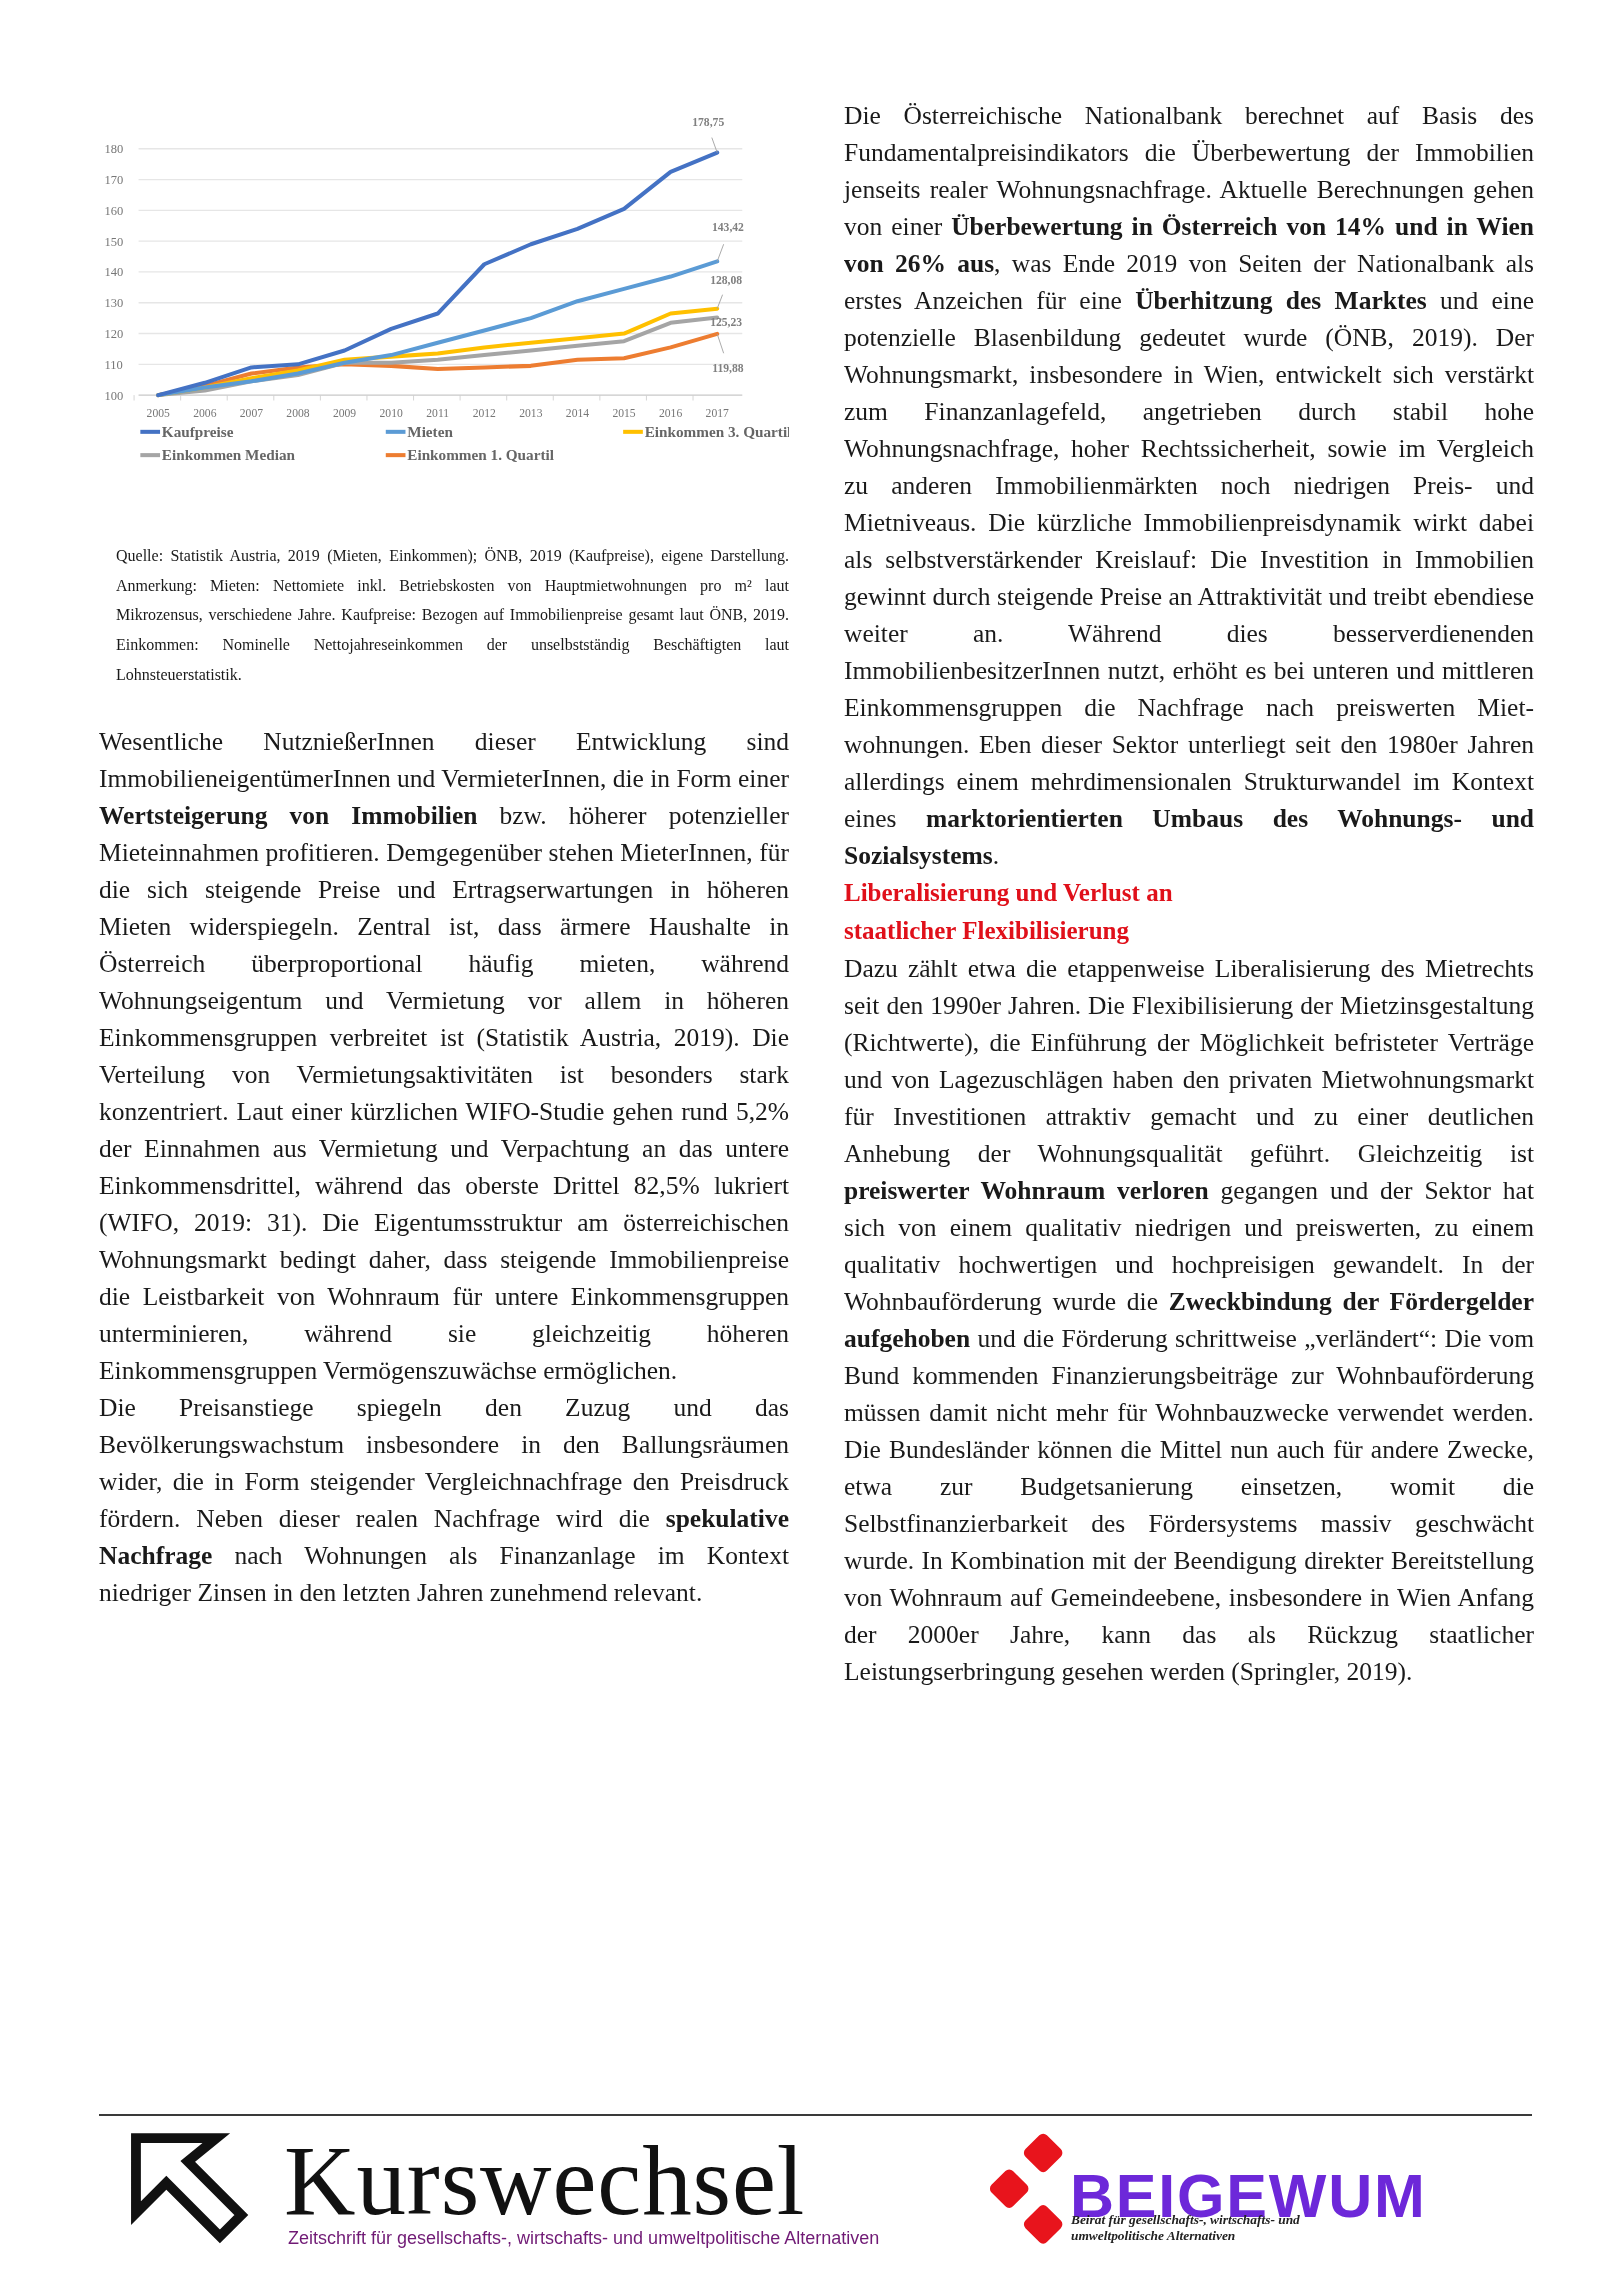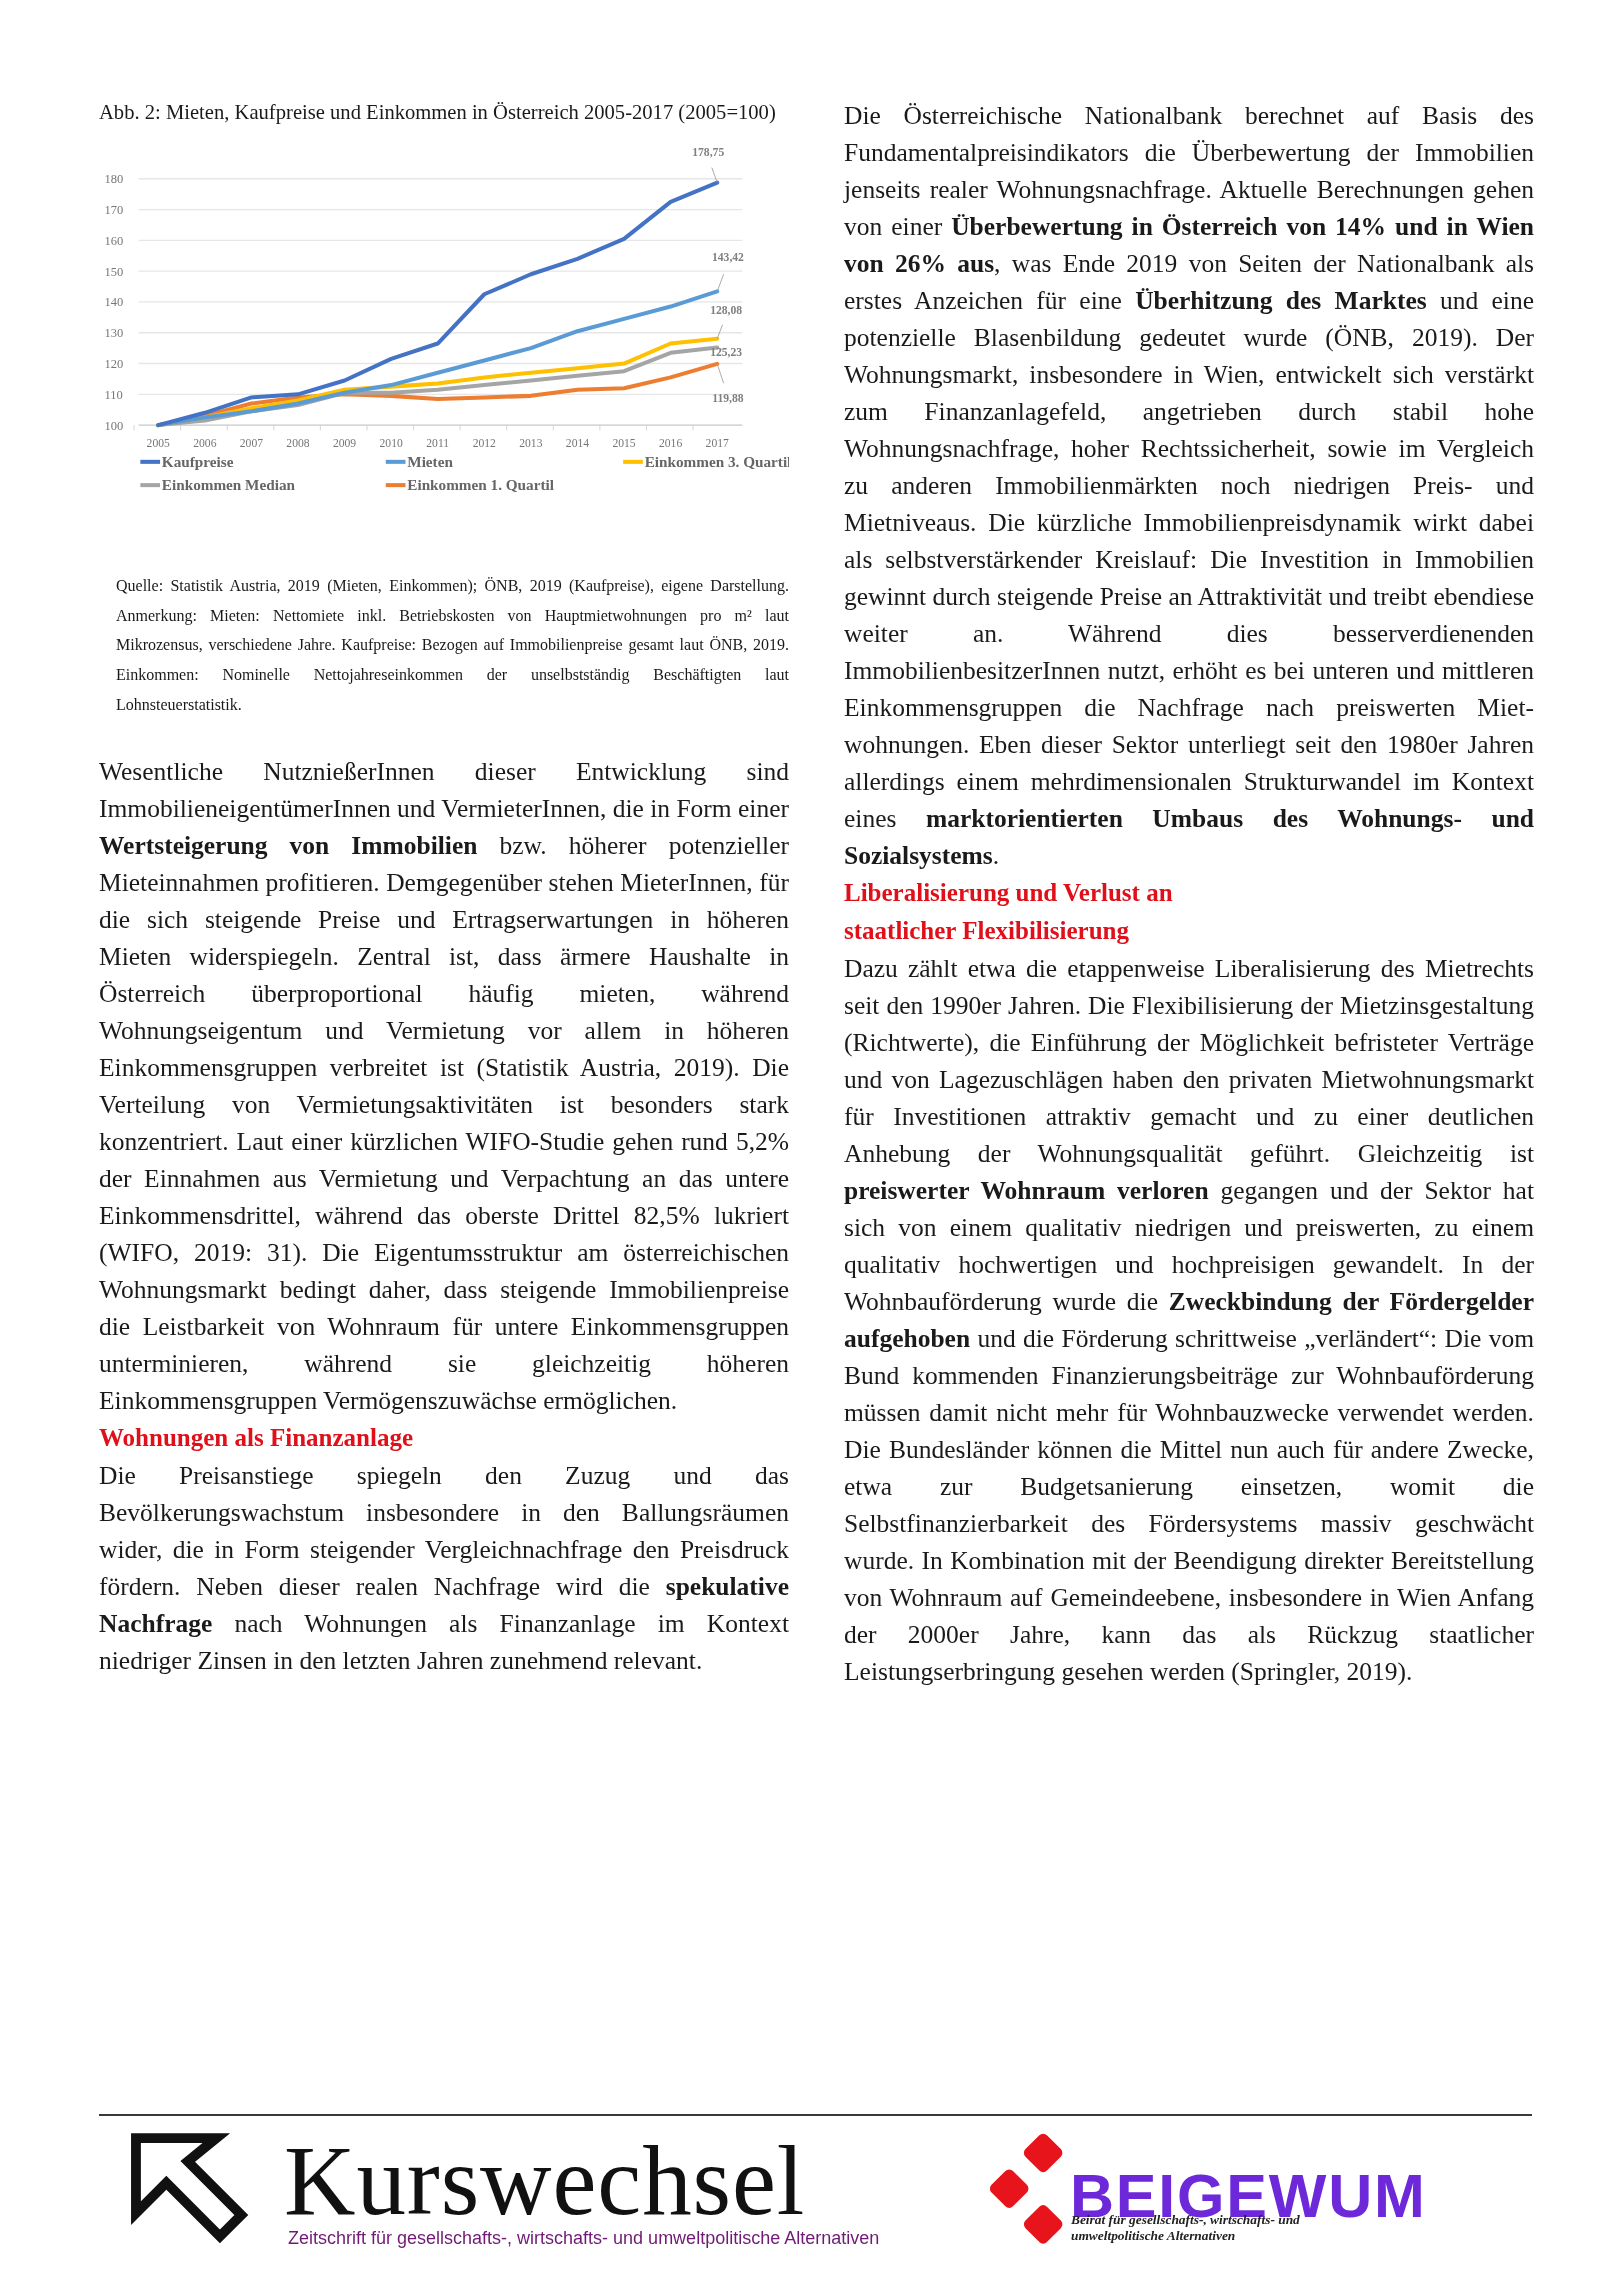--- a/index.html
+++ b/index.html
@@ -22,21 +22,20 @@
   .logo-k .name { position: absolute; left: 157px; top: -7.2px; font-family: "Liberation Serif", serif; font-size: 99px; letter-spacing: 0.9px; color: #111; }
   .logo-k .sub { position: absolute; left: 161px; top: 97px; font-family: "Liberation Sans", sans-serif; font-size: 18px; color: #701a75; white-space: nowrap; }
   .logo-b { position: absolute; left: 985px; top: 2127px; width: 358px; height: 134px; }
   .logo-b .name { position: absolute; left: 85px; top: 34px; font-family: "Liberation Sans", sans-serif; font-weight: bold; font-size: 61px; color: #6d28d9; letter-spacing: 1.8px; }
   .logo-b .sub { position: absolute; left: 86px; top: 85px; font-family: "Liberation Serif", serif; font-style: italic; font-weight: bold; font-size: 13.4px; line-height: 16px; color: #222; }
 </style>
 </head>
 <body>
 
 <div class="col col-left">
-  <p class="caption">Abb. 2: Mieten, Kaufpreise und Einkommen in Österreich 2005-2017 (2005=100)</p>
   <div class="chart-wrap">
     <svg id="chart" width="690" height="421" viewBox="0 0 770 470">
         <line x1="44" x2="718" y1="325" y2="325" stroke="#c8c8c8" stroke-width="1.5"></line>
         <text x="6" y="330" font-size="14" fill="#777" font-family="Liberation Serif, serif">100</text>
         <line x1="44" x2="718" y1="290.625" y2="290.625" stroke="#e6e6e6" stroke-width="1.5"></line>
         <text x="6" y="295.625" font-size="14" fill="#777" font-family="Liberation Serif, serif">110</text>
         <line x1="44" x2="718" y1="256.25" y2="256.25" stroke="#e6e6e6" stroke-width="1.5"></line>
         <text x="6" y="261.25" font-size="14" fill="#777" font-family="Liberation Serif, serif">120</text>
         <line x1="44" x2="718" y1="221.875" y2="221.875" stroke="#e6e6e6" stroke-width="1.5"></line>
         <text x="6" y="226.875" font-size="14" fill="#777" font-family="Liberation Serif, serif">130</text>
@@ -99,21 +98,20 @@
         <text x="609" y="372" font-size="17" fill="#666" font-family="Liberation Serif, serif" font-weight="bold">Einkommen 3. Quartil</text>
         <line x1="46" x2="68" y1="392" y2="392" stroke="#a5a5a5" stroke-width="4.5"></line>
         <text x="70" y="398" font-size="17" fill="#666" font-family="Liberation Serif, serif" font-weight="bold">Einkommen Median</text>
         <line x1="320" x2="342" y1="392" y2="392" stroke="#ed7d31" stroke-width="4.5"></line>
         <text x="344" y="398" font-size="17" fill="#666" font-family="Liberation Serif, serif" font-weight="bold">Einkommen 1. Quartil</text>
       </svg>
   </div>
   <p class="source">Quelle: Statistik Austria, 2019 (Mieten, Einkommen); ÖNB, 2019 (Kaufpreise), eigene Darstellung. Anmerkung: Mieten: Nettomiete inkl. Betriebskosten von Hauptmietwohnungen pro m² laut Mikrozensus, verschiedene Jahre. Kaufpreise: Bezogen auf Immobilienpreise gesamt laut ÖNB, 2019. Einkommen: Nominelle Nettojahreseinkommen der unselbstständig Beschäftigten laut Lohnsteuerstatistik.</p>
 
   <p class="body mt-left-body"><span>Wesentliche NutznießerInnen dieser Entwicklung sind ImmobilieneigentümerInnen und VermieterInnen, die in Form einer </span><b>Wertsteigerung von Immobilien</b><span> bzw. höherer potenzieller Mieteinnahmen profitieren. Demgegenüber stehen MieterInnen, für die sich steigende Preise und Ertragserwartungen in höheren Mieten widerspiegeln. Zentral ist, dass ärmere Haushalte in Österreich überproportional häufig mieten, während Wohnungseigentum und Vermietung vor allem in höheren Einkommensgruppen verbreitet ist (Statistik Austria, 2019). Die Verteilung von Vermietungs­aktivitäten ist besonders stark konzentriert. Laut einer kürzlichen WIFO-Studie gehen rund 5,2% der Einnahmen aus Vermietung und Verpachtung an das untere Einkommensdrittel, während das oberste Drittel 82,5% lukriert (WIFO, 2019: 31). Die Eigentumsstruktur am österreichischen Wohnungsmarkt bedingt daher, dass steigende Immobilienpreise die Leistbarkeit von Wohnraum für untere Einkommensgruppen unterminieren, während sie gleichzeitig höheren Einkommensgruppen Vermögenszuwächse er­möglichen.</span></p>
-  <h2 class="section h-left">Wohnungen als Finanzanlage</h2>
   <p class="body"><span>Die Preisanstiege spiegeln den Zuzug und das Bevölkerungswachstum insbesondere in den Ballungs­räumen wider, die in Form steigender Vergleich­nachfrage den Preisdruck fördern. Neben dieser realen Nachfrage wird die </span><b>spekulative Nachfrage</b><span> nach Wohnungen als Finanzanlage im Kontext niedriger Zinsen in den letzten Jahren zunehmend relevant.</span></p>
 </div>
 
 <div class="col col-right">
   <p class="body"><span>Die Österreichische Nationalbank berechnet auf Basis des Fundamentalpreisindikators die Überbewertung der Immobilien jenseits realer Wohnungsnachfrage. Aktuelle Berechnungen gehen von einer </span><b>Überbewertung in Österreich von 14% und in Wien von 26% aus</b><span>, was Ende 2019 von Seiten der Nationalbank als erstes Anzeichen für eine </span><b>Überhitzung des Marktes</b><span> und eine potenzielle Blasenbildung gedeutet wurde (ÖNB, 2019). Der Wohnungsmarkt, insbesondere in Wien, entwickelt sich verstärkt zum Finanzanlagefeld, angetrieben durch stabil hohe Wohnungsnachfrage, hoher Rechtssicherheit, sowie im Vergleich zu anderen Immobilienmärkten noch niedrigen Preis- und Mietniveaus. Die kürzliche Immobilienpreisdynamik wirkt dabei als selbst­verstärkender Kreislauf: Die Investition in Immobilien gewinnt durch steigende Preise an Attraktivität und treibt ebendiese weiter an. Während dies besserverdienenden ImmobilienbesitzerInnen nutzt, erhöht es bei unteren und mittleren Einkommens­gruppen die Nachfrage nach preiswerten Miet­wohnungen. Eben dieser Sektor unterliegt seit den 1980er Jahren allerdings einem mehrdimensionalen Strukturwandel im Kontext eines </span><b>marktorientierten Umbaus des Wohnungs- und Sozialsystems</b><span>.</span></p>
   <h2 class="section h-right">
     <span>Liberalisierung und Verlust an</span><br>
     <span>staatlicher Flexibilisierung</span>
   </h2>
   <p class="body"><span>Dazu zählt etwa die etappenweise Liberalisierung des Mietrechts seit den 1990er Jahren. Die Flexibilisierung der Mietzinsgestaltung (Richtwerte), die Einführung der Möglichkeit befristeter Verträge und von Lagezu­schlägen haben den privaten Mietwohnungsmarkt für Investitionen attraktiv gemacht und zu einer deutlichen Anhebung der Wohnungsqualität geführt. Gleichzeitig ist </span><b>preiswerter Wohnraum verloren</b><span> gegangen und der Sektor hat sich von einem qualitativ niedrigen und preiswerten, zu einem qualitativ hochwertigen und hochpreisigen gewandelt. In der Wohnbauförderung wurde die </span><b>Zweckbindung der Fördergelder aufgehoben</b><span> und die Förderung schrittweise „verländert“: Die vom Bund kommenden Finanzierungsbeiträge zur Wohnbauförderung müssen damit nicht mehr für Wohnbauzwecke verwendet werden. Die Bundesländer können die Mittel nun auch für andere Zwecke, etwa zur Budgetsanierung einsetzen, womit die Selbstfinanzierbarkeit des Fördersystems massiv geschwächt wurde. In Kombination mit der Beendigung direkter Bereitstellung von Wohnraum auf Gemeindeebene, insbesondere in Wien Anfang der 2000er Jahre, kann das als Rückzug staatlicher Leistungserbringung gesehen werden (Springler, 2019).</span></p>

